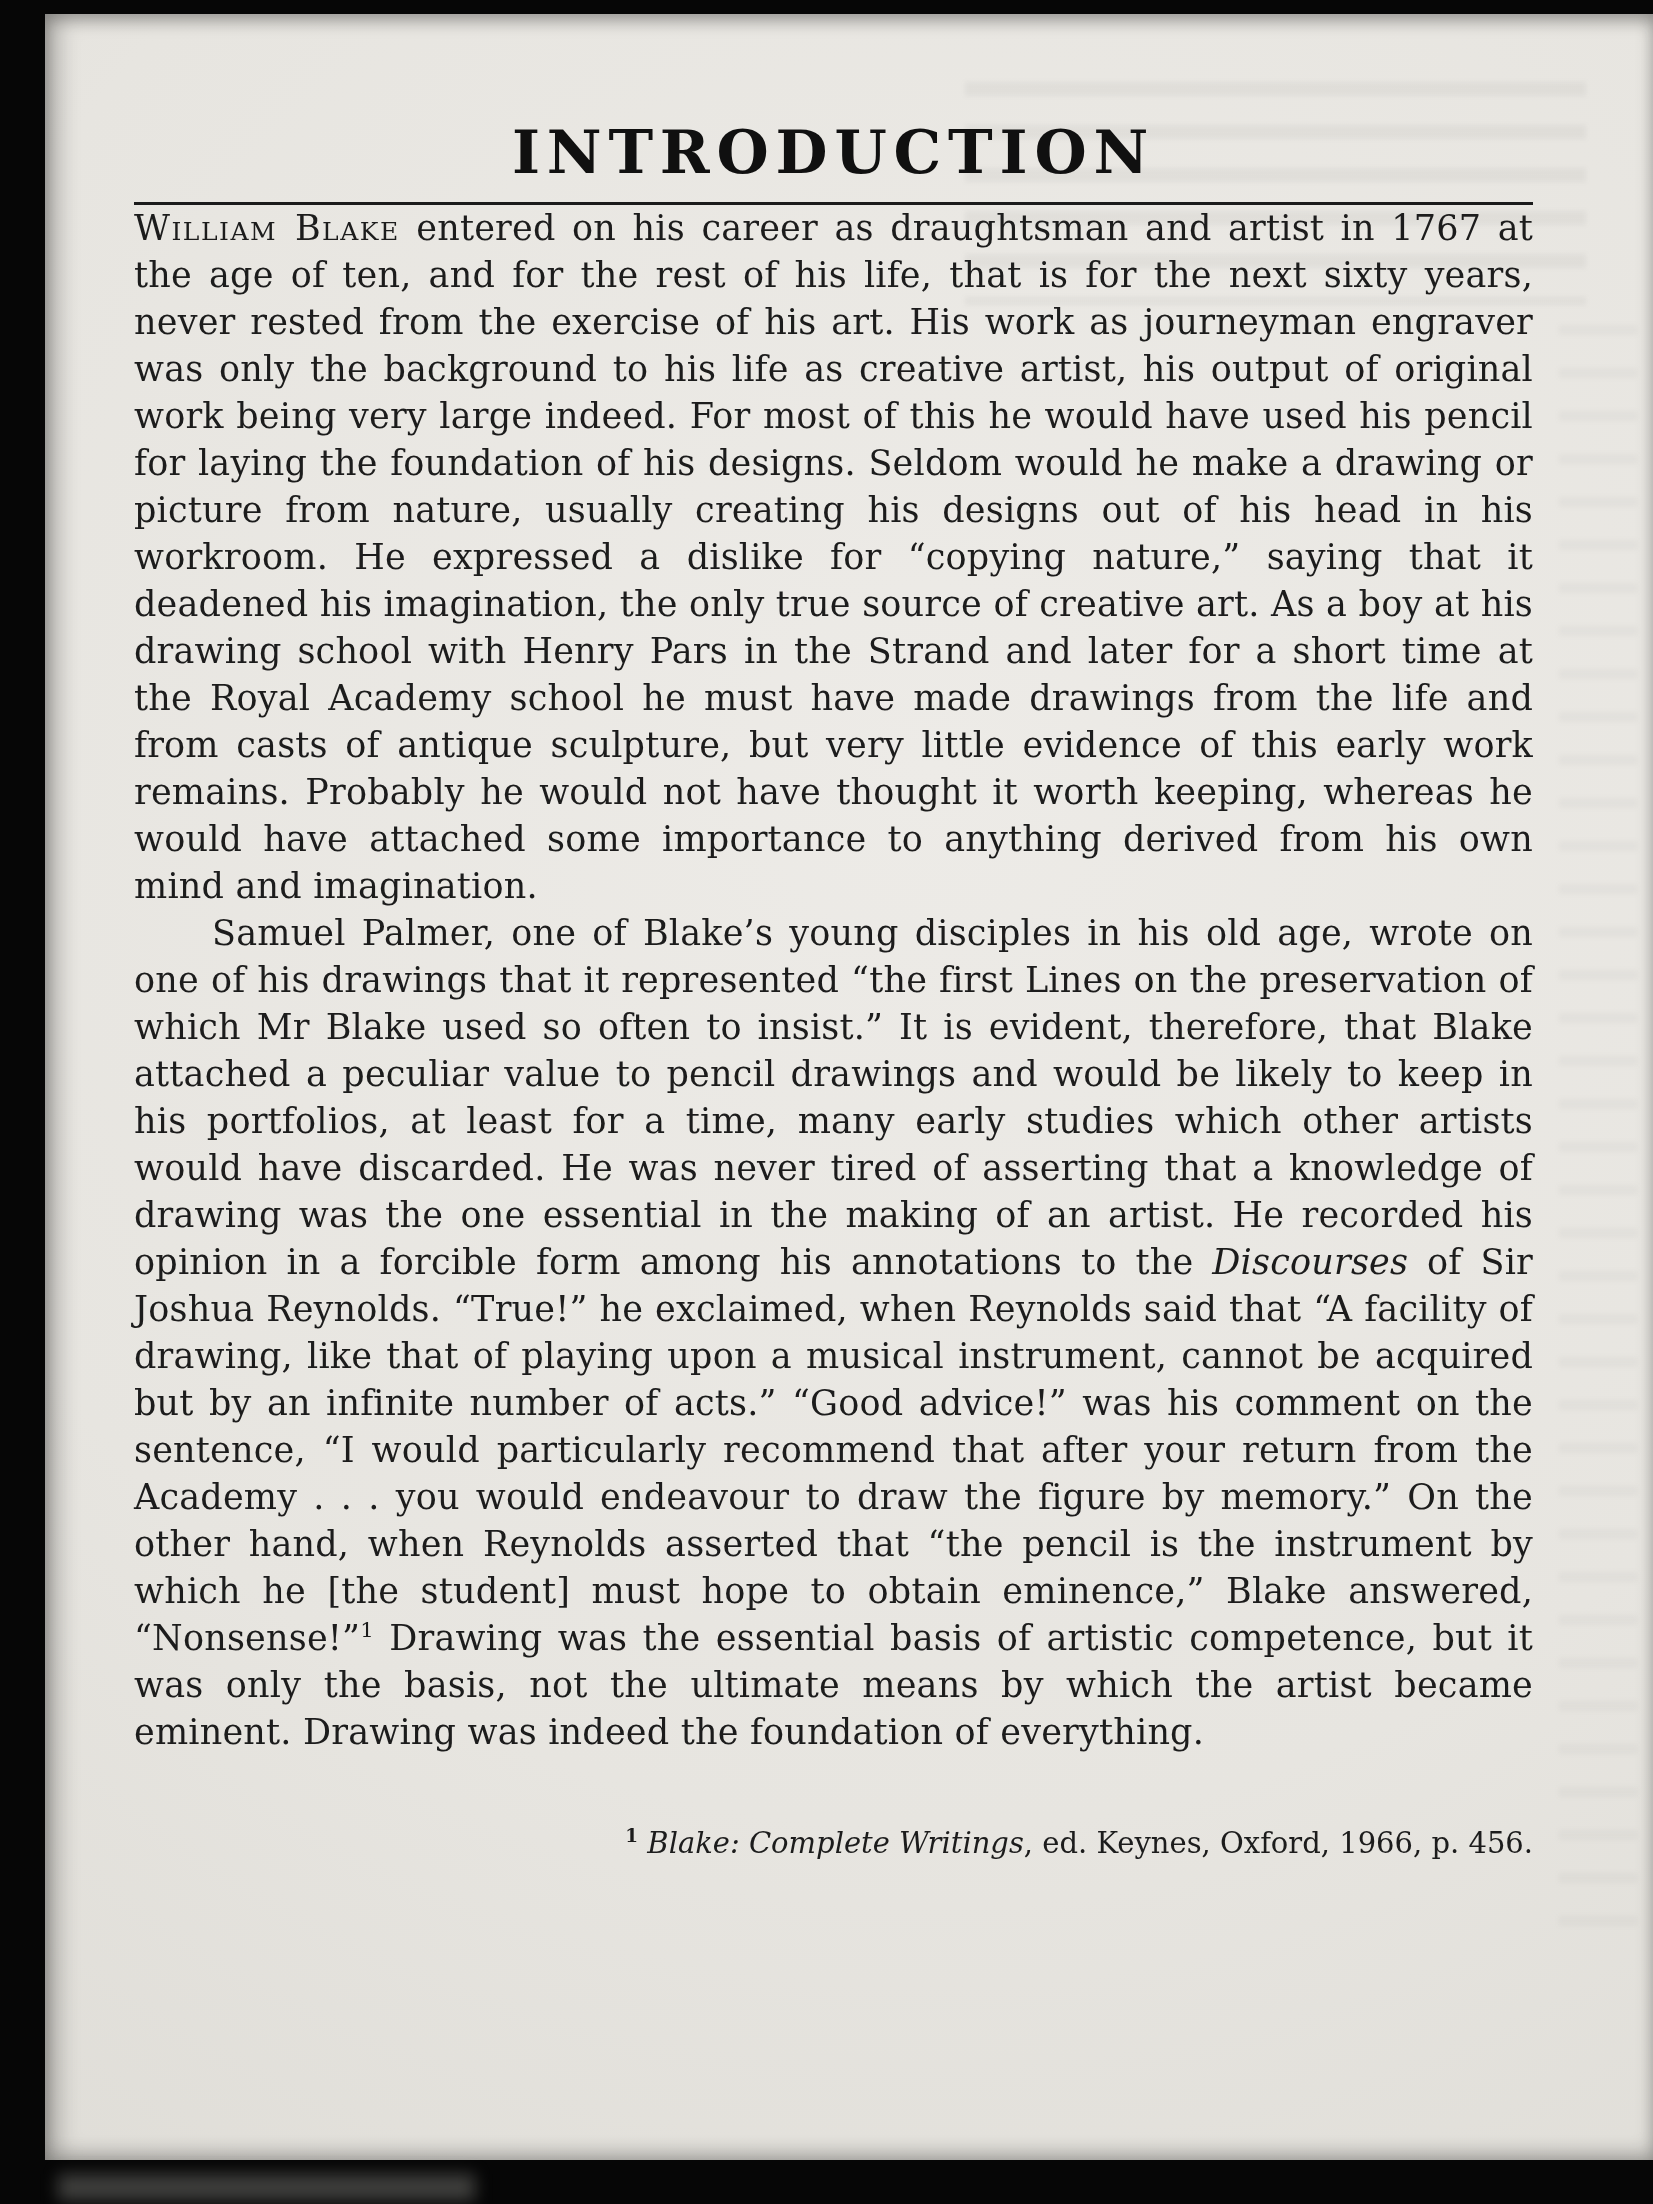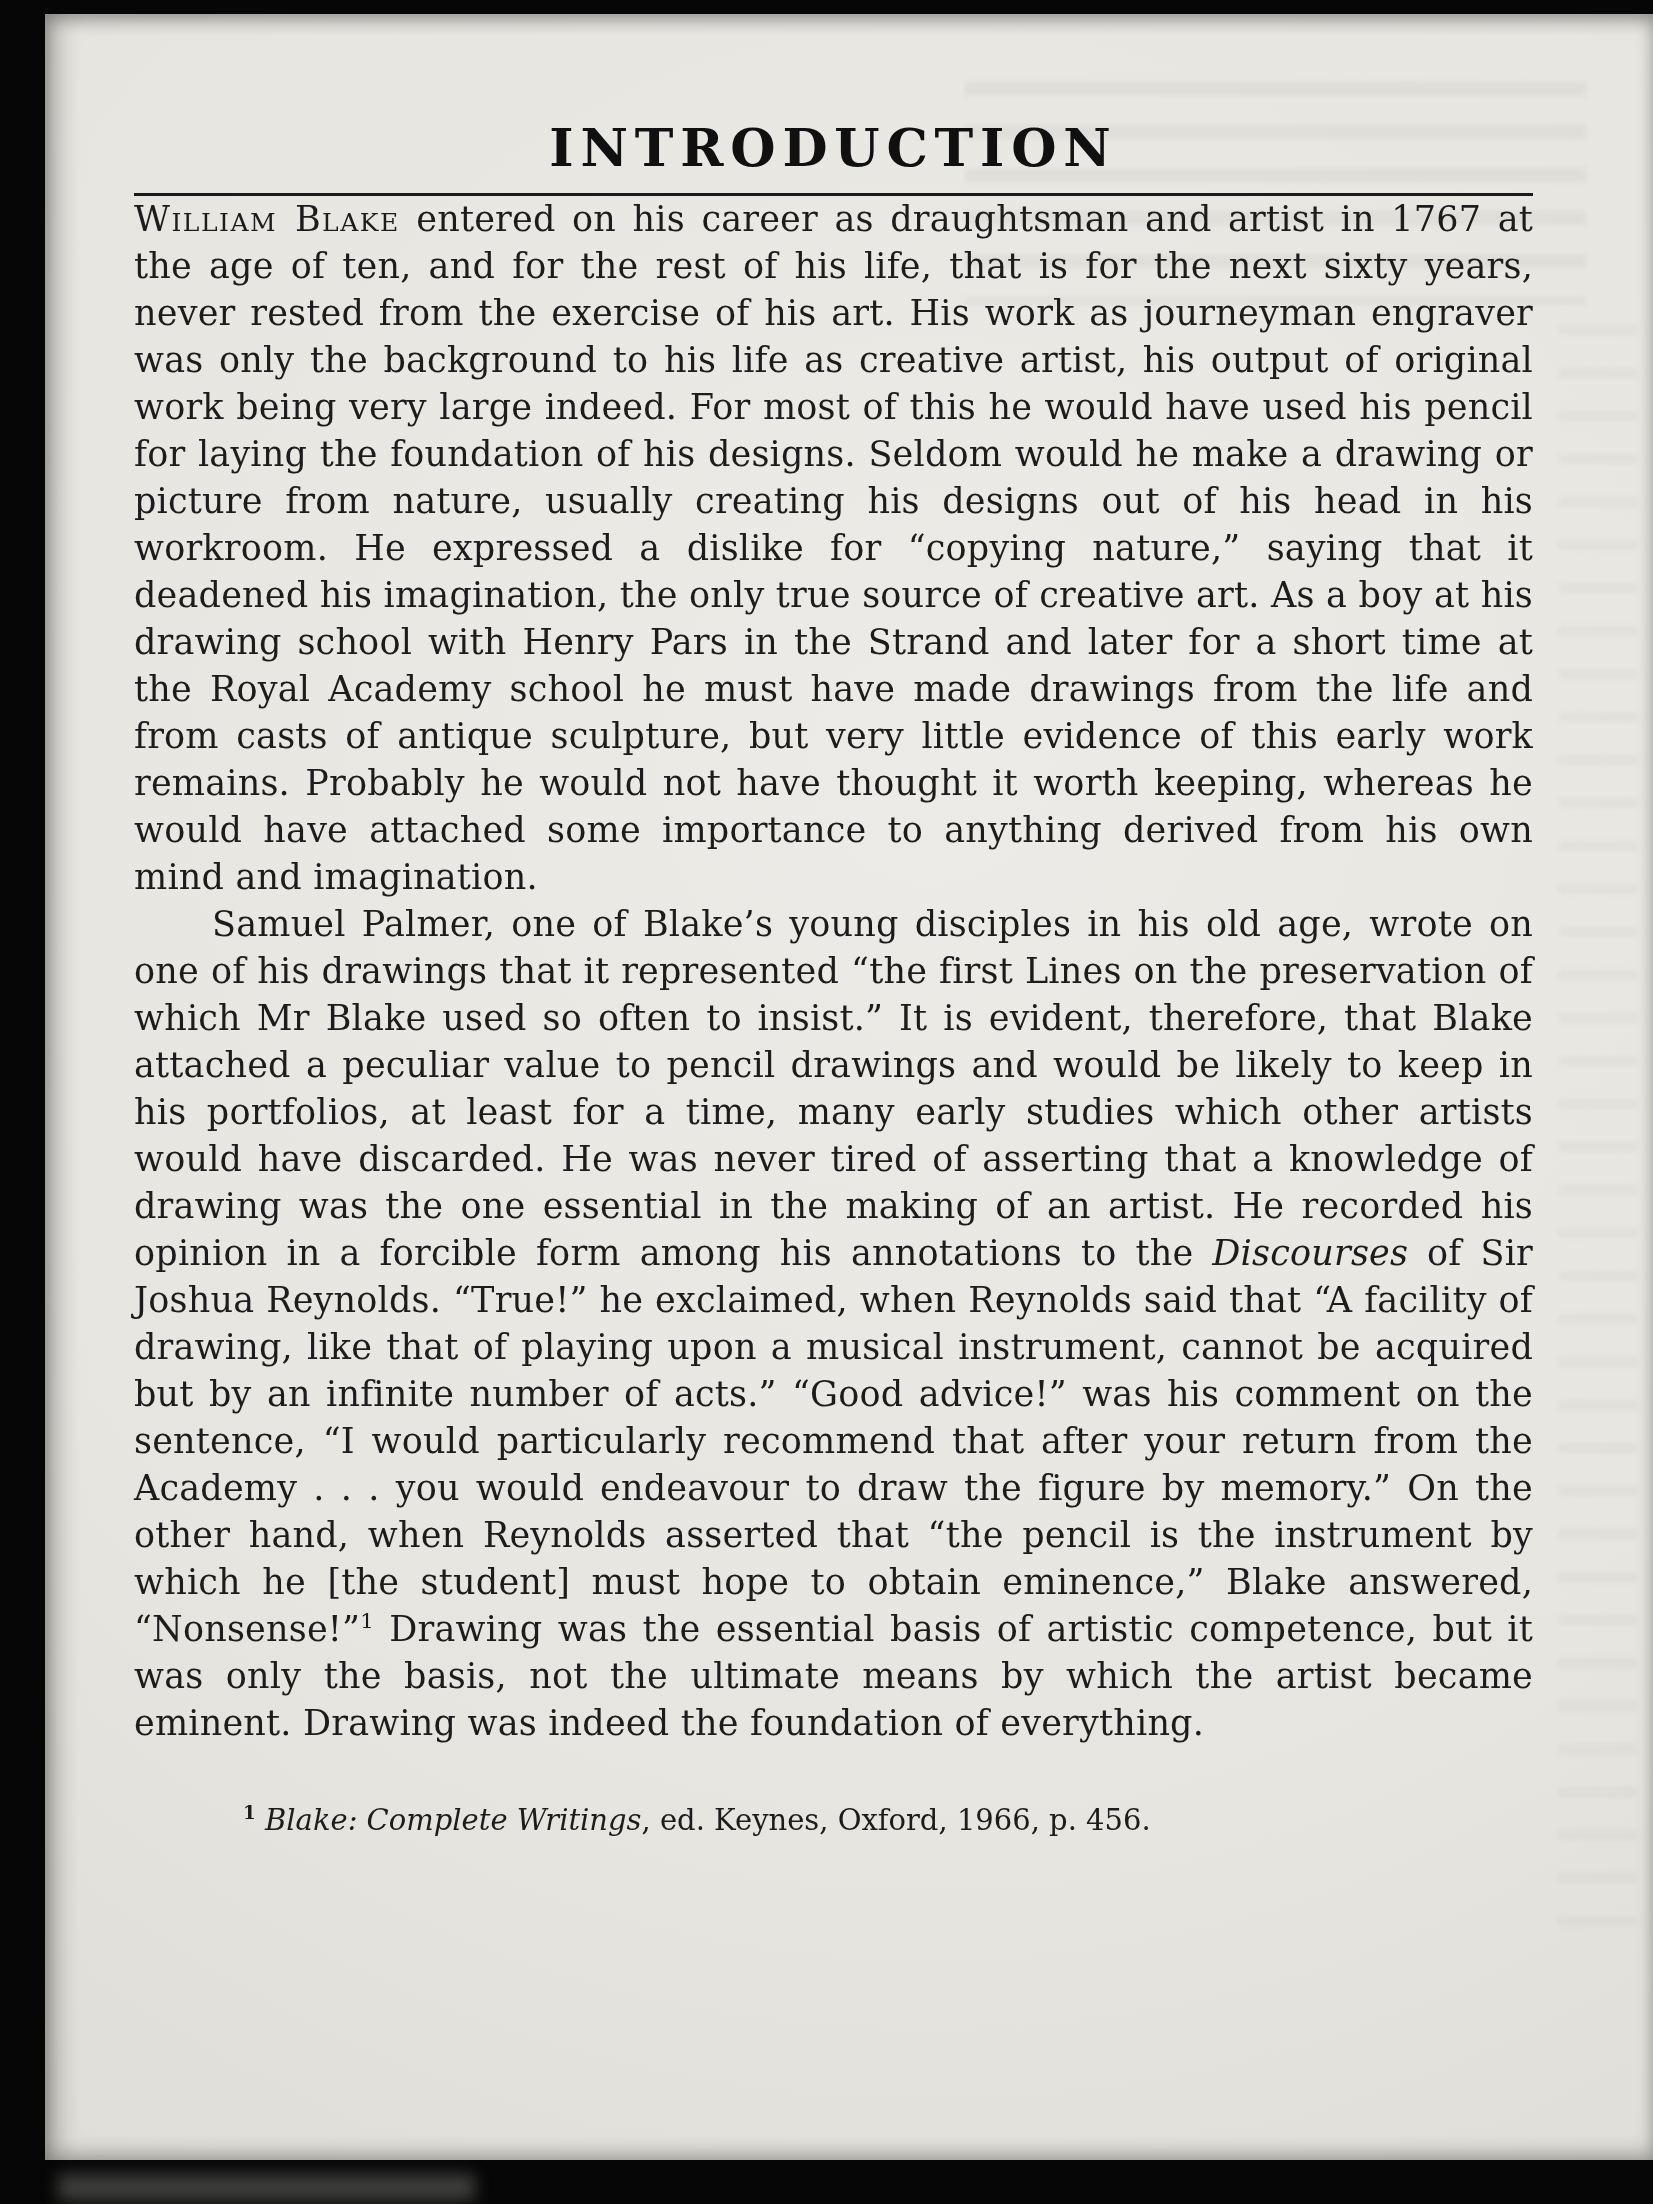--- a/index.html
+++ b/index.html
@@ -46,21 +46,21 @@
     pointer-events: none;
   }
   .content {
     position: absolute;
     left: 89px; top: 0;
     width: 1399px;
   }
   .title {
     margin-top: 103px;
     text-align: center;
-    font-size: 52px;
+    font-size: 60px;
     font-weight: bold;
     letter-spacing: 6.8px;
     color: #101010;
     font-family: "DejaVu Serif", serif;
   }
   .rule {
     margin-top: 15.5px;
     height: 2.9px;
     background: #1b1b1b;
   }
@@ -74,26 +74,26 @@
   .para { margin: 0; }
   .para.indent { text-indent: 78px; }
   .smallcaps { font-variant: small-caps; letter-spacing: 1.5px; }
   .italic { font-style: italic; }
   sup.fnref {
     font-size: 21.3px;
     line-height: 0;
     vertical-align: super;
   }
   .footnote {
-    margin-top: 54px;
+    margin-top: 68px;
     padding-left: 109px;
     font-size: 29px;
     line-height: 39px;
     color: #1c1c1c;
-    text-align: left;
+    text-align: right;
   }
   sup.fnmark {
     font-size: 18.4px;
     line-height: 0;
     vertical-align: super;
     font-weight: bold;
   }
 </style>
 </head>
 <body>

